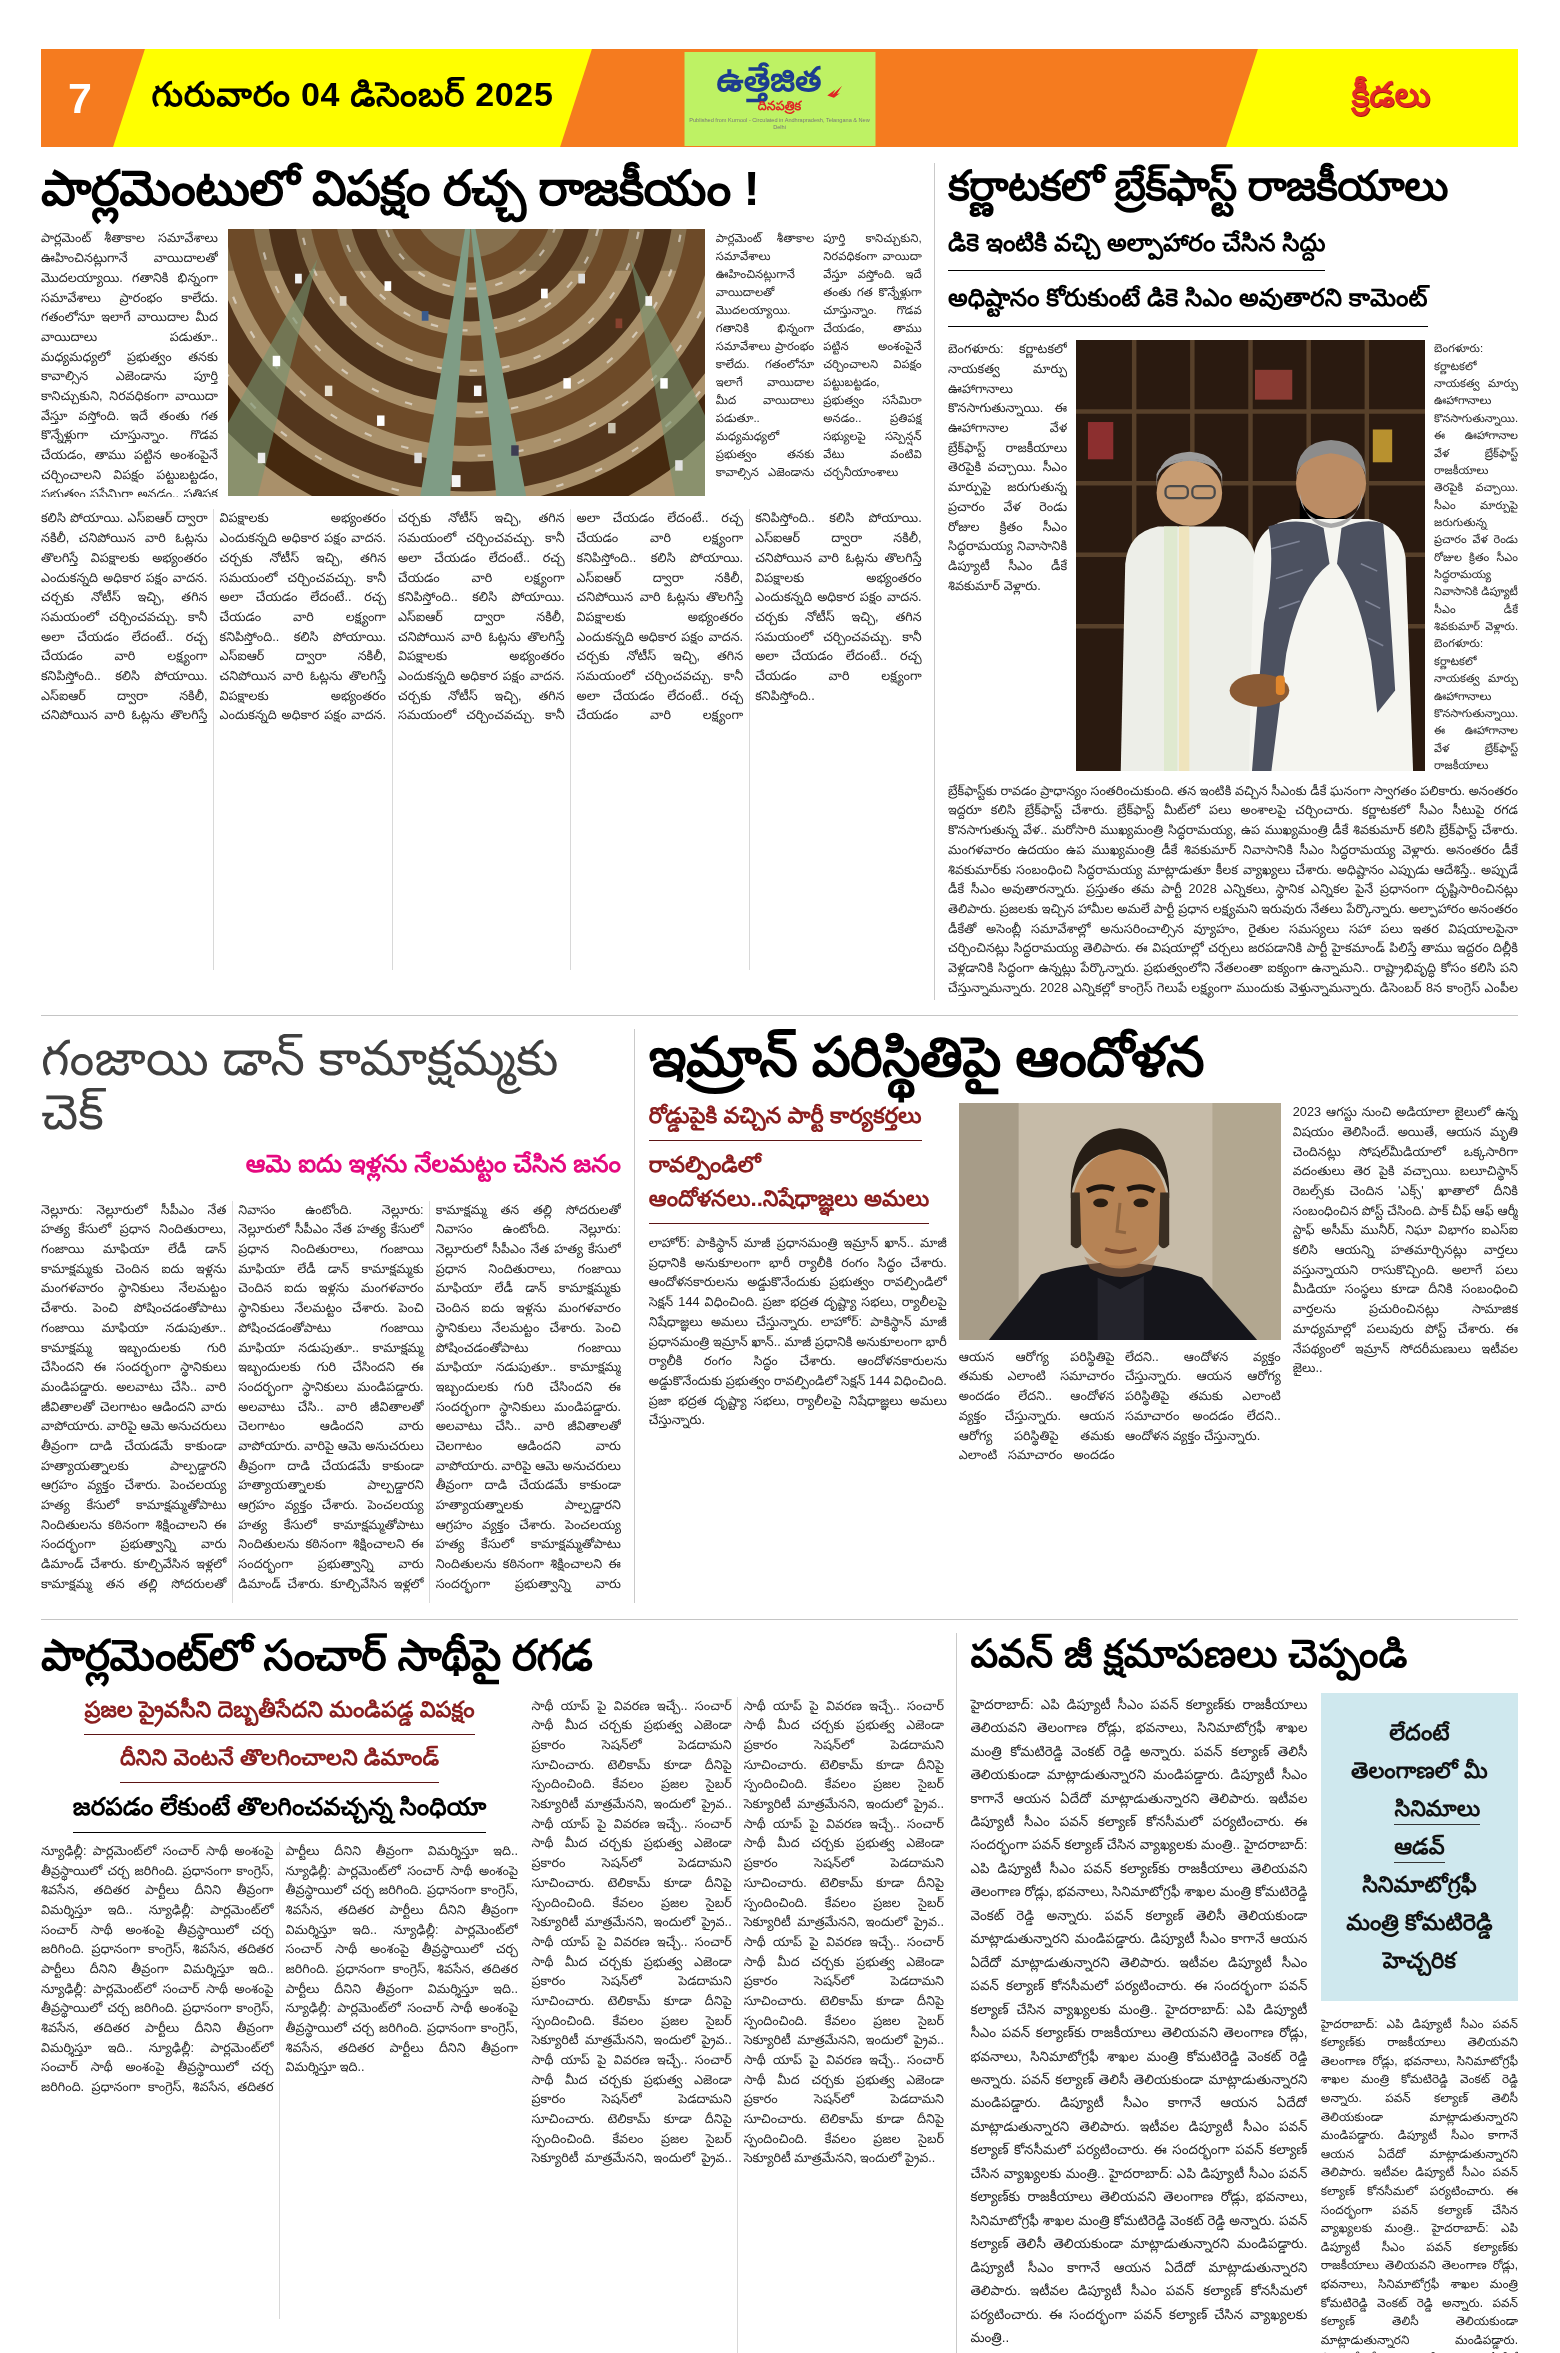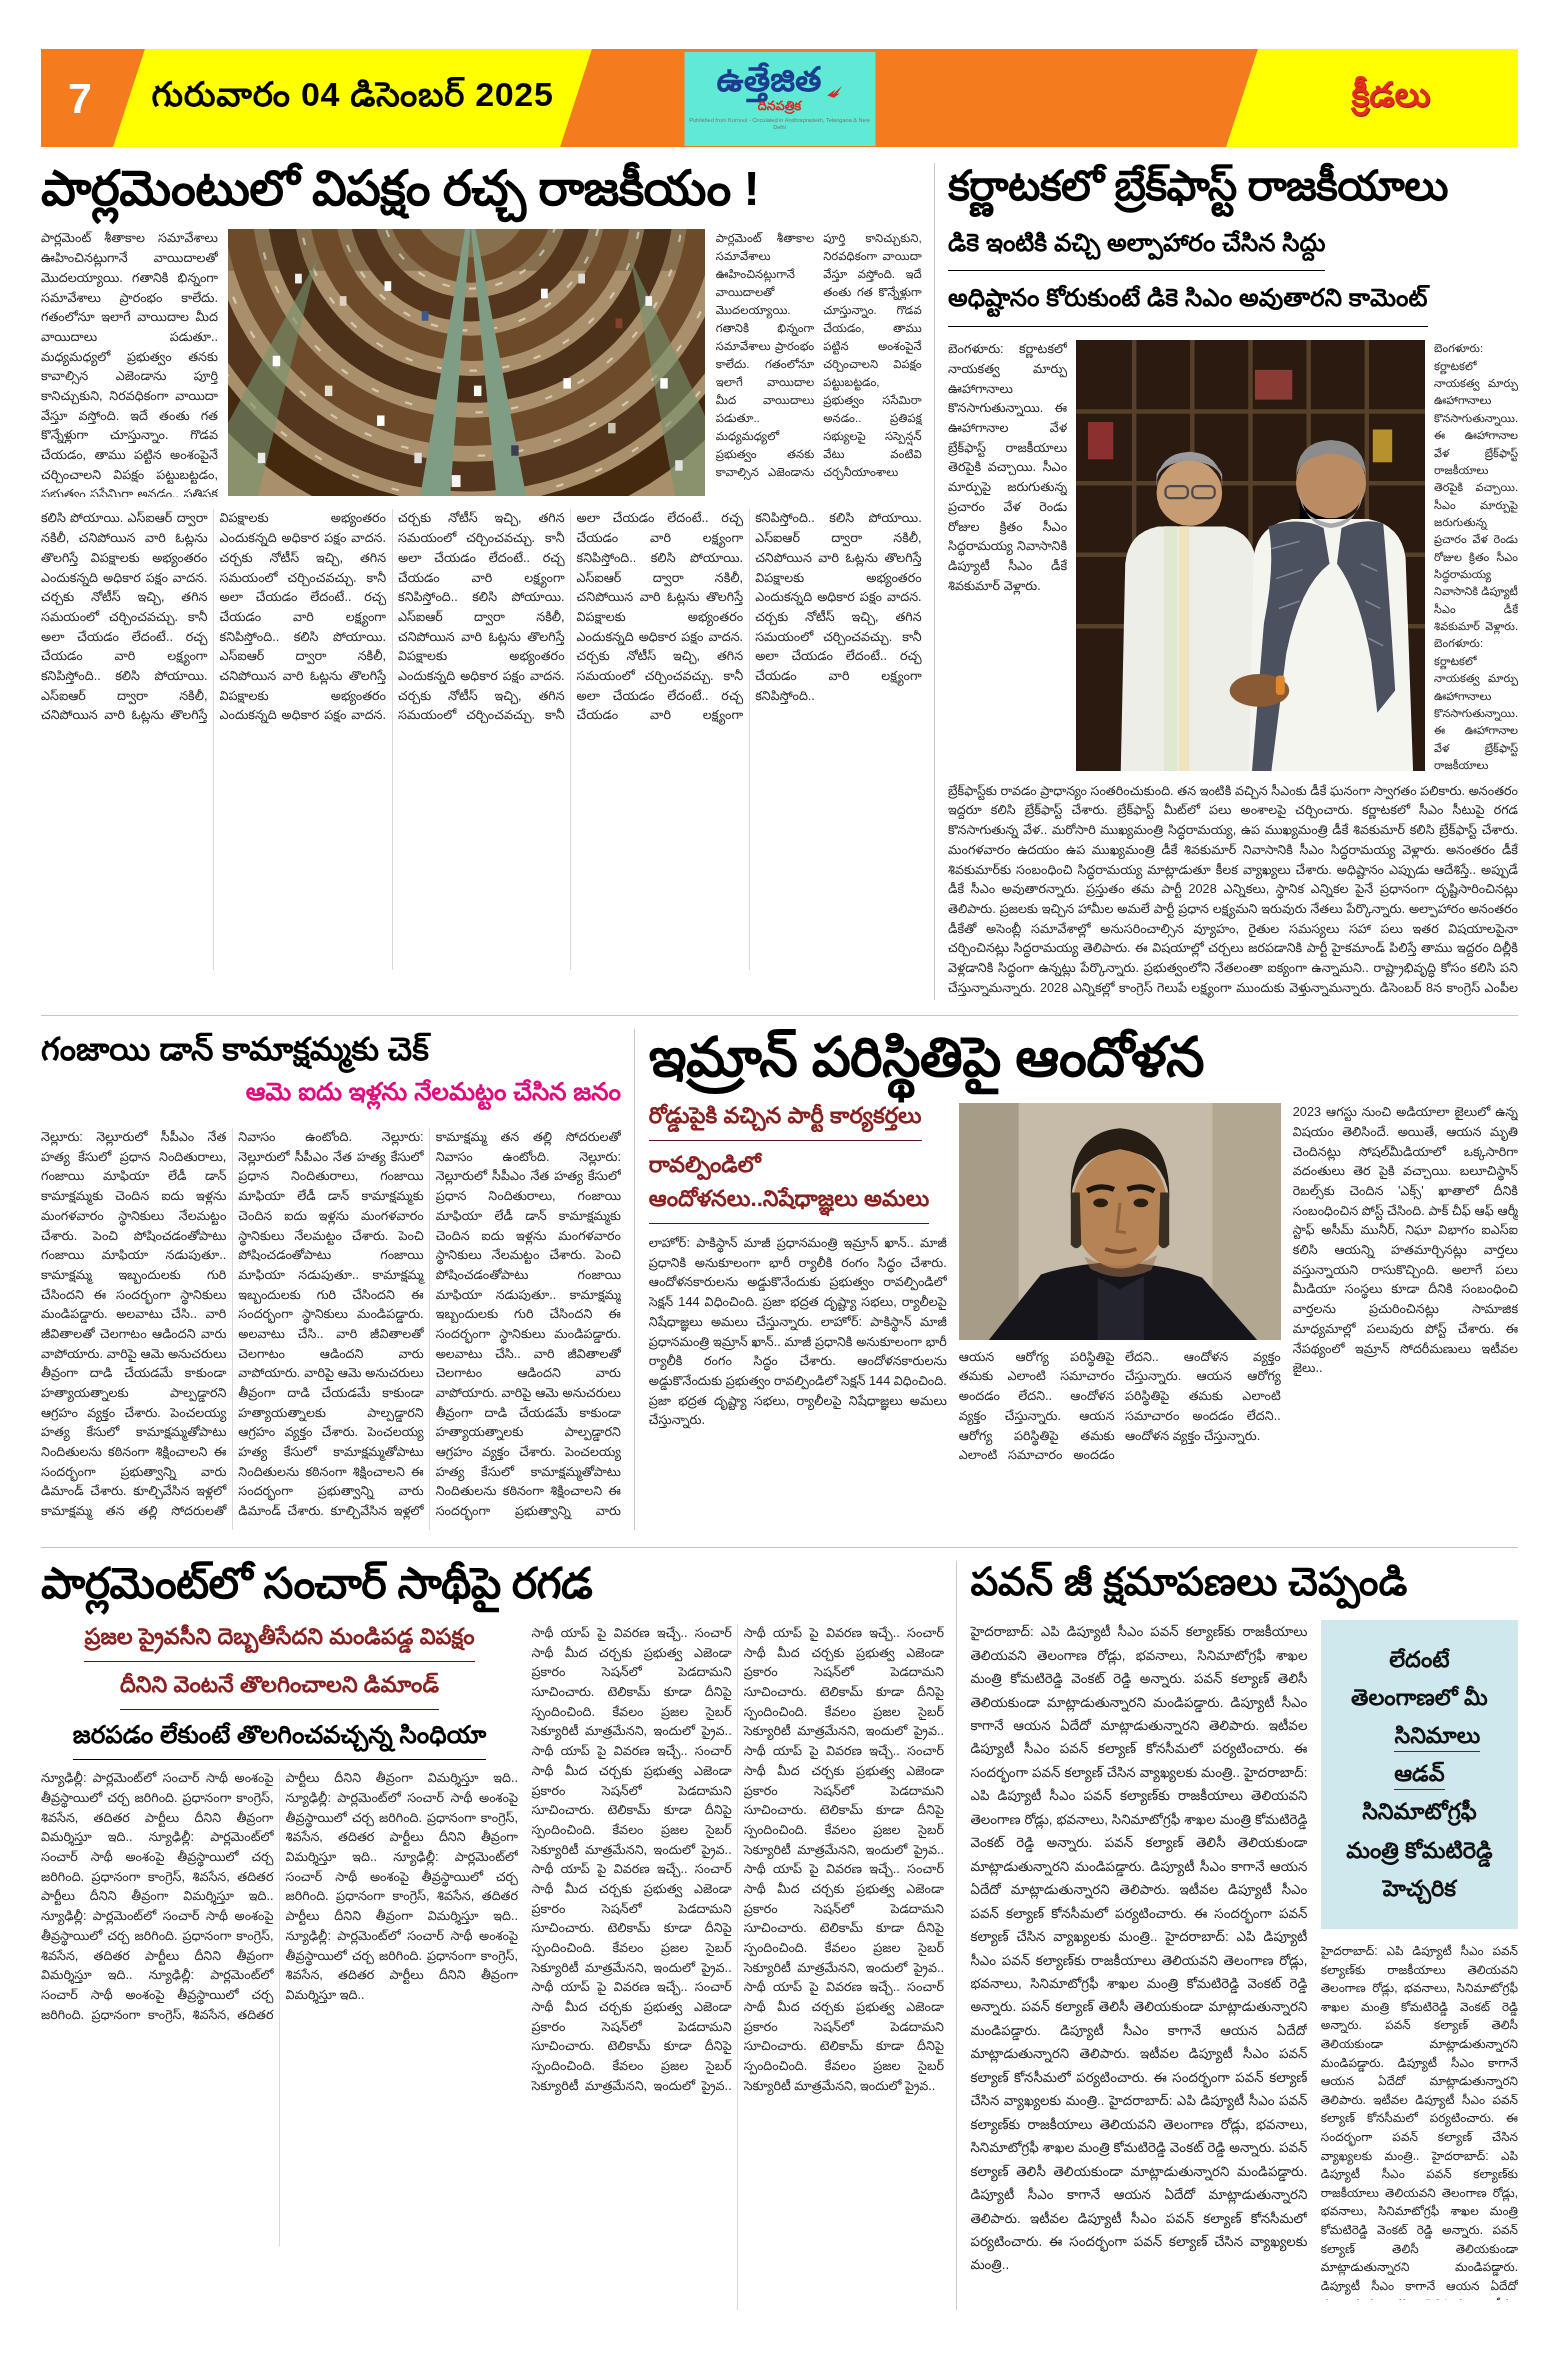--- a/index.html
+++ b/index.html
@@ -17,33 +17,33 @@
     color:#fff;font-size:43px;font-weight:bold;}
   .band{position:absolute;top:0;height:100%;background:#ffff00;transform:skewX(-18deg);}
   .band-date{left:88px;width:447px;}
   .band-section{right:-22.4px;width:298px;}
   .band-inner{transform:skewX(18deg);width:100%;height:100%;
     display:flex;align-items:center;justify-content:center;}
   .date-text{font-size:34px;font-weight:bold;color:#000;letter-spacing:0.7px;}
   .section-text{font-size:34px;font-weight:bold;color:#e32b24;
     text-shadow:0.7px 0.7px 0 #9c1510;}
   .masthead{position:absolute;left:50%;top:3px;transform:translateX(-50%);
-    width:191px;height:92px;background:#5eead4;text-align:center;padding-top:1.5px;}
+    width:191px;height:92px;background:#bef264;text-align:center;padding-top:1.5px;}
   .masthead .postal{font-size:5.2px;color:#888;line-height:6px;}
   .masthead .mh-title{font-size:34px;font-weight:bold;color:#1d3c8f;line-height:39px;}
   .masthead .mh-row{display:flex;align-items:flex-end;justify-content:center;gap:4.5px;}
   .masthead .mh-sub{font-size:12.7px;font-weight:bold;color:#e02424;line-height:15px;}
   .masthead .mh-tag{font-size:5.6px;color:#777;line-height:7.5px;margin-top:3px;}
   .bird{display:inline-block;vertical-align:top;margin-top:-4.5px;}
 
   
   .head-xl{font-size:49px;line-height:1.05;font-weight:bold;color:#000;margin:0 0 15px;letter-spacing:-0.7px;}
   .head-l{font-size:42px;line-height:1.1;font-weight:bold;color:#000;margin:0 0 19.4px;letter-spacing:-0.7px;}
   .head-imran{font-size:55px;line-height:1.05;font-weight:bold;color:#000;margin:0 0 16.4px;letter-spacing:-0.7px;}
-  .head-m{font-size:32px;line-height:1.1;font-weight:bold;color:#000000;margin:3px 0 10.4px;}
+  .head-m{font-size:49px;line-height:1.1;font-weight:normal;color:#404040;margin:3px 0 10.4px;}
   .head-san{font-size:43px;line-height:1.05;font-weight:bold;color:#000;margin:0 0 18px;letter-spacing:-0.7px;}
   .head-paw{font-size:39px;line-height:1.1;font-weight:bold;color:#000;margin:0 0 16.4px;}
   .bodytext{font-size:12.7px;line-height:1.55;text-align:justify;color:#222;}
   .sub-k{display:table;font-size:24.6px;font-weight:bold;color:#000;
     border-bottom:1.5px solid #000;padding-bottom:7.5px;margin:0 0 13.4px;}
   .sub-pink{font-size:24.6px;font-weight:bold;color:#e5097f;text-align:right;margin:0 0 16.4px;}
   .sub-red{display:table;font-size:22.4px;font-weight:bold;color:#8b2020;
     border-bottom:1.5px solid #5c1414;padding-bottom:6px;margin:0 0 10.4px;}
   .sub-red-c{margin-left:auto;margin-right:auto;}
   .sub-black{display:table;font-size:24.6px;font-weight:bold;color:#000;

